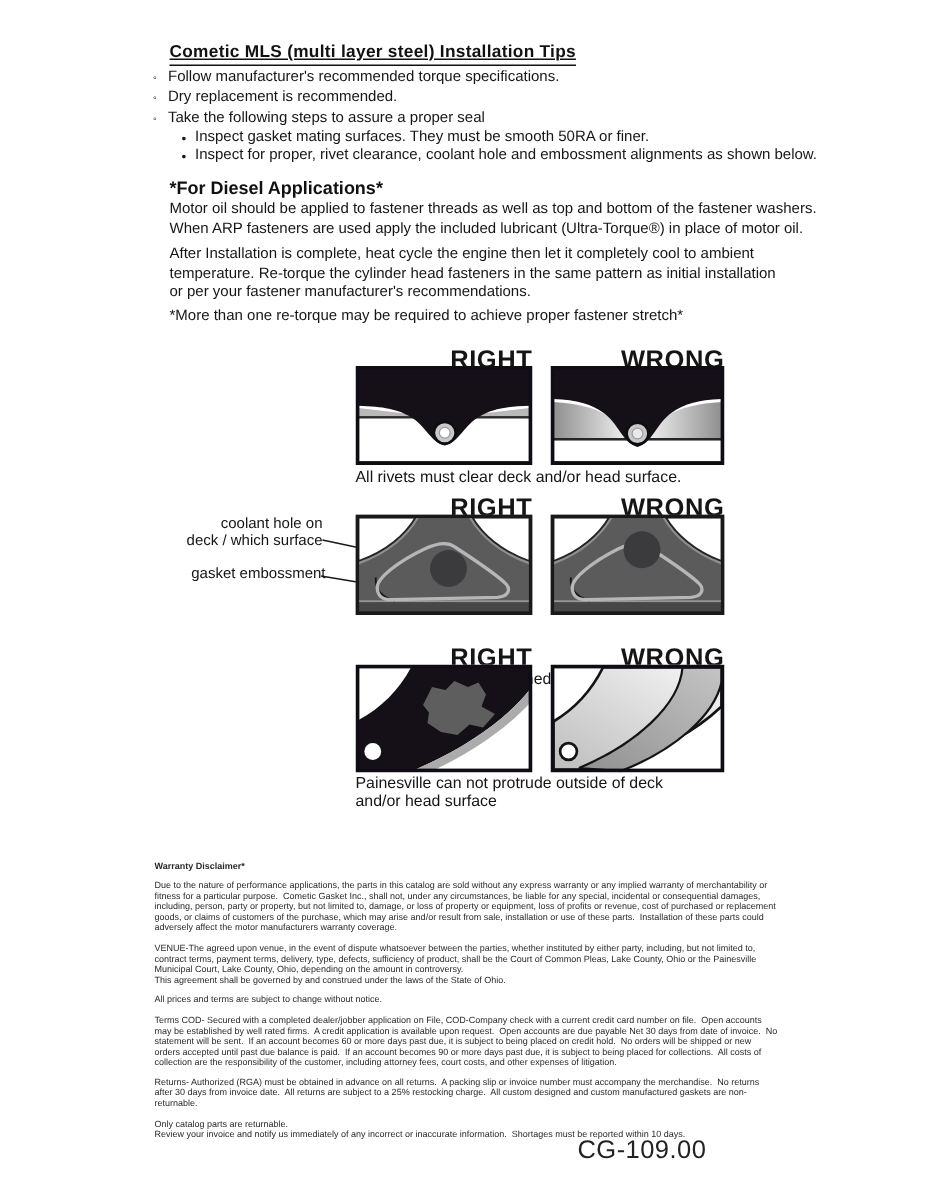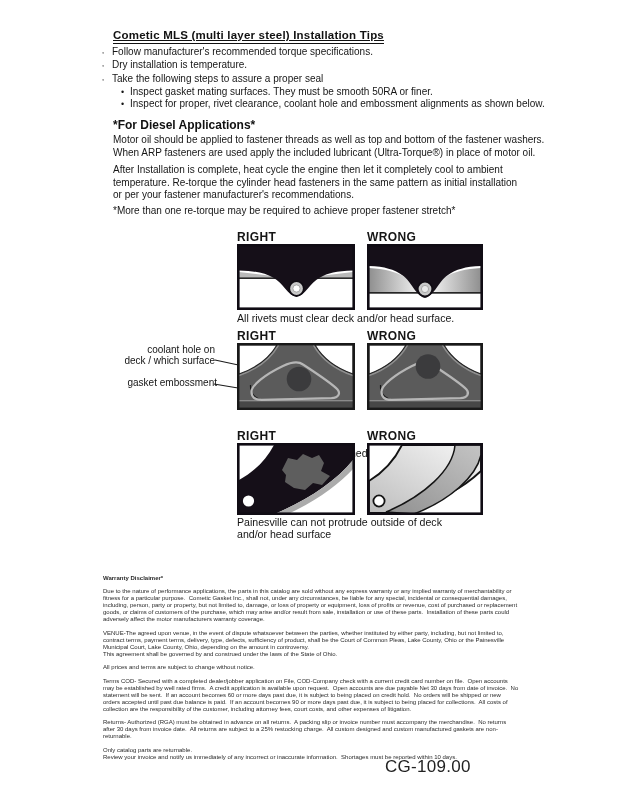--- a/index.html
+++ b/index.html
@@ -13,21 +13,21 @@
     font-size:11.5px;font-weight:bold;letter-spacing:.2px;
     border-bottom:1.6px solid #111;padding-bottom:2px;display:inline-block;color:#111;text-decoration:underline;
   }
   .bullets{font-size:10px;line-height:12.3px;color:#161616;width:505px;}
   .brow{display:flex;align-items:flex-start;}
   .g1{width:10px;flex:0 0 10px;font-size:7px;line-height:12.3px;text-align:left;padding-top:1px;}
   .brow.sub{padding-left:19px;line-height:11.4px;}
   .brow.sub .g1{font-size:9px;line-height:11.4px;width:9px;flex-basis:9px;}
   .diesel-h{font-size:12px;font-weight:bold;color:#111;}
   .body-p{font-size:10px;line-height:12.6px;color:#161616;width:505px;}
-  .dg-head{font-size:12px;font-weight:600;letter-spacing:.4px;color:#151515;text-align:left;}
+  .dg-head{font-size:17px;font-weight:600;letter-spacing:.4px;color:#151515;text-align:right;}
   .dg-cap{font-size:10.6px;color:#151515;line-height:11.6px;}
   .dg-label{font-size:10px;color:#151515;line-height:11px;text-align:right;width:158px;}
   .fineprint{width:416px;font-size:6px;line-height:7px;color:#2a2a2a;}
   .fineprint .fp-h{font-weight:bold;margin:0 0 6px 0;}
   .fineprint p{margin:0 0 6.5px 0;}
   .fineprint .tight{margin:0;}
   .footer-code{font-size:17px;color:#222;letter-spacing:.3px;}
   svg{display:block;}
 </style>
 </head>
@@ -39,21 +39,21 @@
     <span class="title">Cometic MLS (multi layer steel) Installation Tips</span>
   </div>
 
   <div class="abs bullets" style="left:102px;top:46px;">
     <div class="brow">
       <span class="g1">◦</span>
       <span>Follow manufacturer's recommended torque specifications.</span>
     </div>
     <div class="brow">
       <span class="g1">◦</span>
-      <span>Dry installation is temperature.</span>
+      <span>Dry replacement is recommended.</span>
     </div>
     <div class="brow">
       <span class="g1">◦</span>
       <span>Take the following steps to assure a proper seal</span>
     </div>
     <div class="brow sub">
       <span class="g1">•</span>
       <span>Inspect gasket mating surfaces.  They must be smooth 50RA or finer.</span>
     </div>
     <div class="brow sub">

